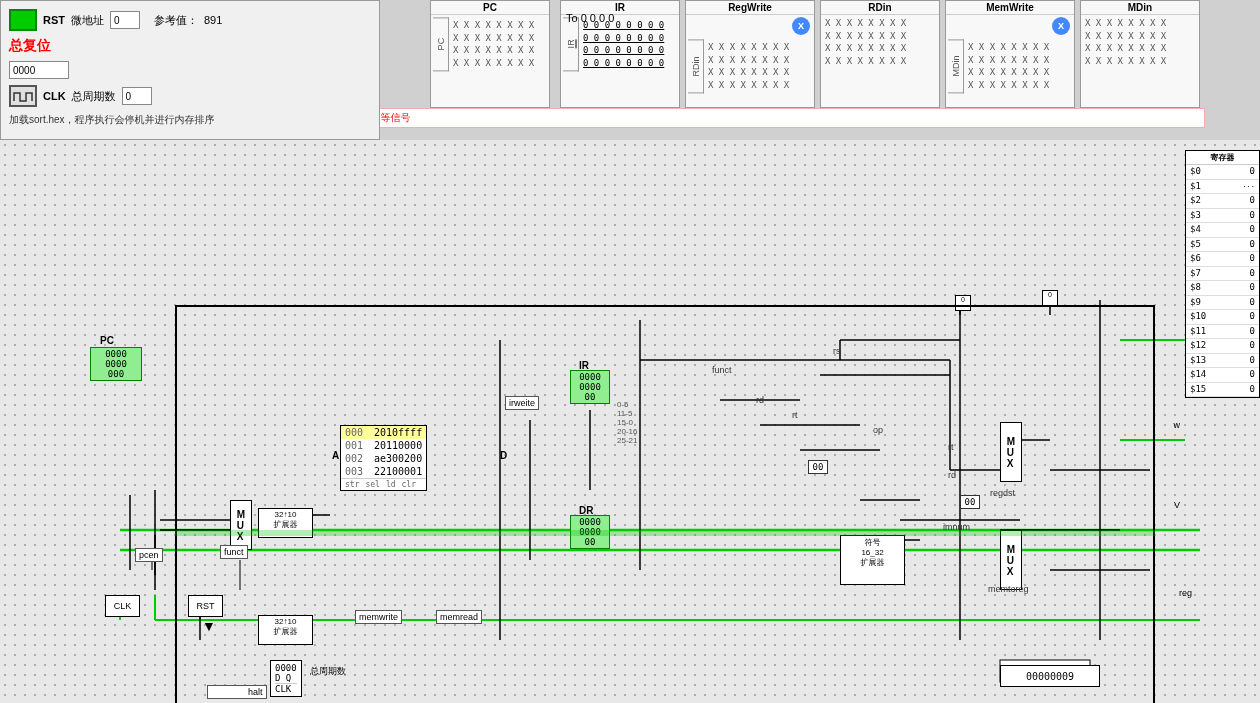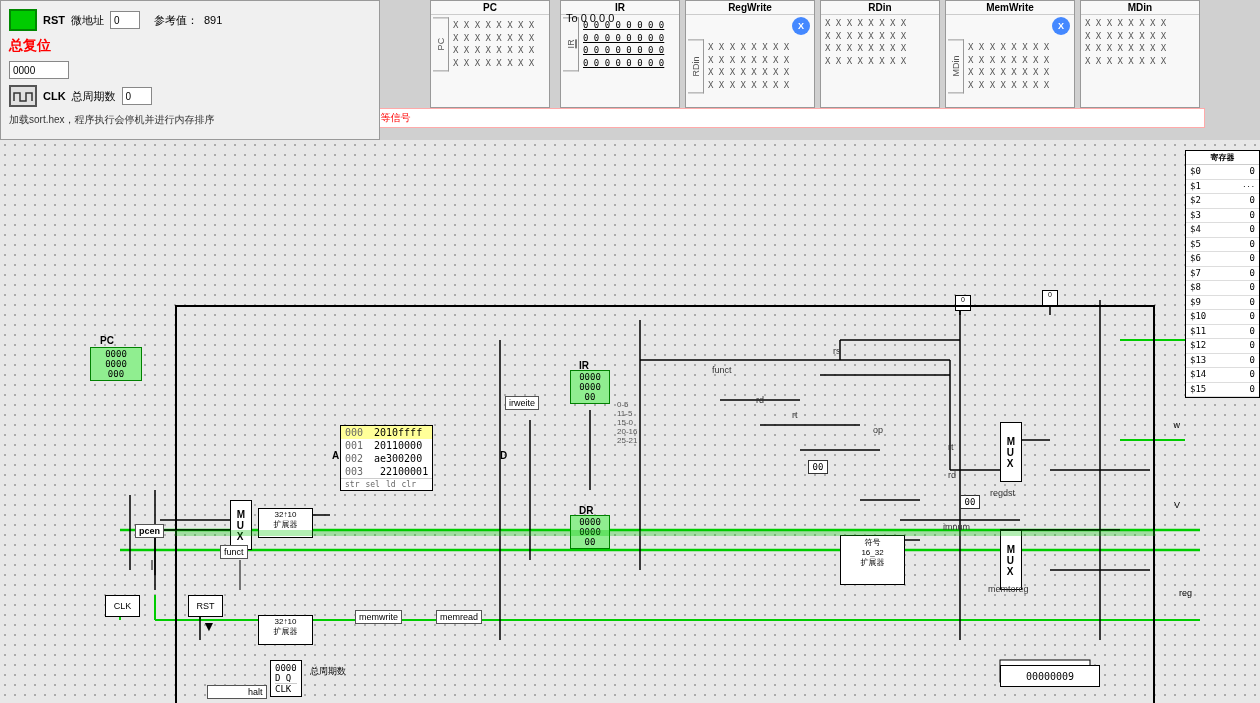--- a/index.html
+++ b/index.html
@@ -437,21 +437,21 @@
       <span>2010ffff</span>
     </div>
     <div style="display:flex; gap:4px; padding:1px 4px;">
       <span class="mem-addr">001</span>
       <span>20110000</span>
     </div>
     <div style="display:flex; gap:4px; padding:1px 4px;">
       <span class="mem-addr">002</span>
       <span>ae300200</span>
     </div>
-    <div style="display:flex; gap:10px; padding:1px 4px;">
+    <div style="display:flex; gap:4px; padding:1px 4px;">
       <span class="mem-addr">003</span>
       <span>22100001</span>
     </div>
     <div style="display:flex; gap:6px; padding:1px 4px; border-top:1px solid #ccc; font-size:8px; color:#666;">
       <span>str</span>
       <span>sel</span>
       <span>ld</span>
       <span>clr</span>
     </div>
   </div>
@@ -503,21 +503,21 @@
   <div class="small-label" style="left:990px; top:348px;">regdst</div>
 
   <div class="mux-box" style="left:1000px; top:390px; width:22px; height:60px;">M<br>U<br>X</div>
 
   <div class="small-label" style="left:988px; top:444px;">memtoreg</div>
 
   <div class="small-label" style="left:948px; top:302px;">rt</div>
 
   <div class="small-label" style="left:948px; top:330px;">rd</div>
 
-  <div class="ctrl-box" style="left:135px; top:384px;font-weight:bold;">pcen</div>
+  <div class="ctrl-box" style="left:135px; top:408px;">pcen</div>
 
   <div class="ctrl-box" style="left:220px; top:405px;">funct</div>
 
   <div class="ctrl-box" style="left:355px; top:470px;">memwrite</div>
   <div class="ctrl-box" style="left:428px; top:470px;margin-left:8px;">memread</div>
 
   <div class="ctrl-box" style="left:207px; top:545px;padding-left:40px;">halt</div>
 
   <div class="component" style="left:105px; top:455px; width:35px; height:22px; font-size:9px;">CLK</div>
 

